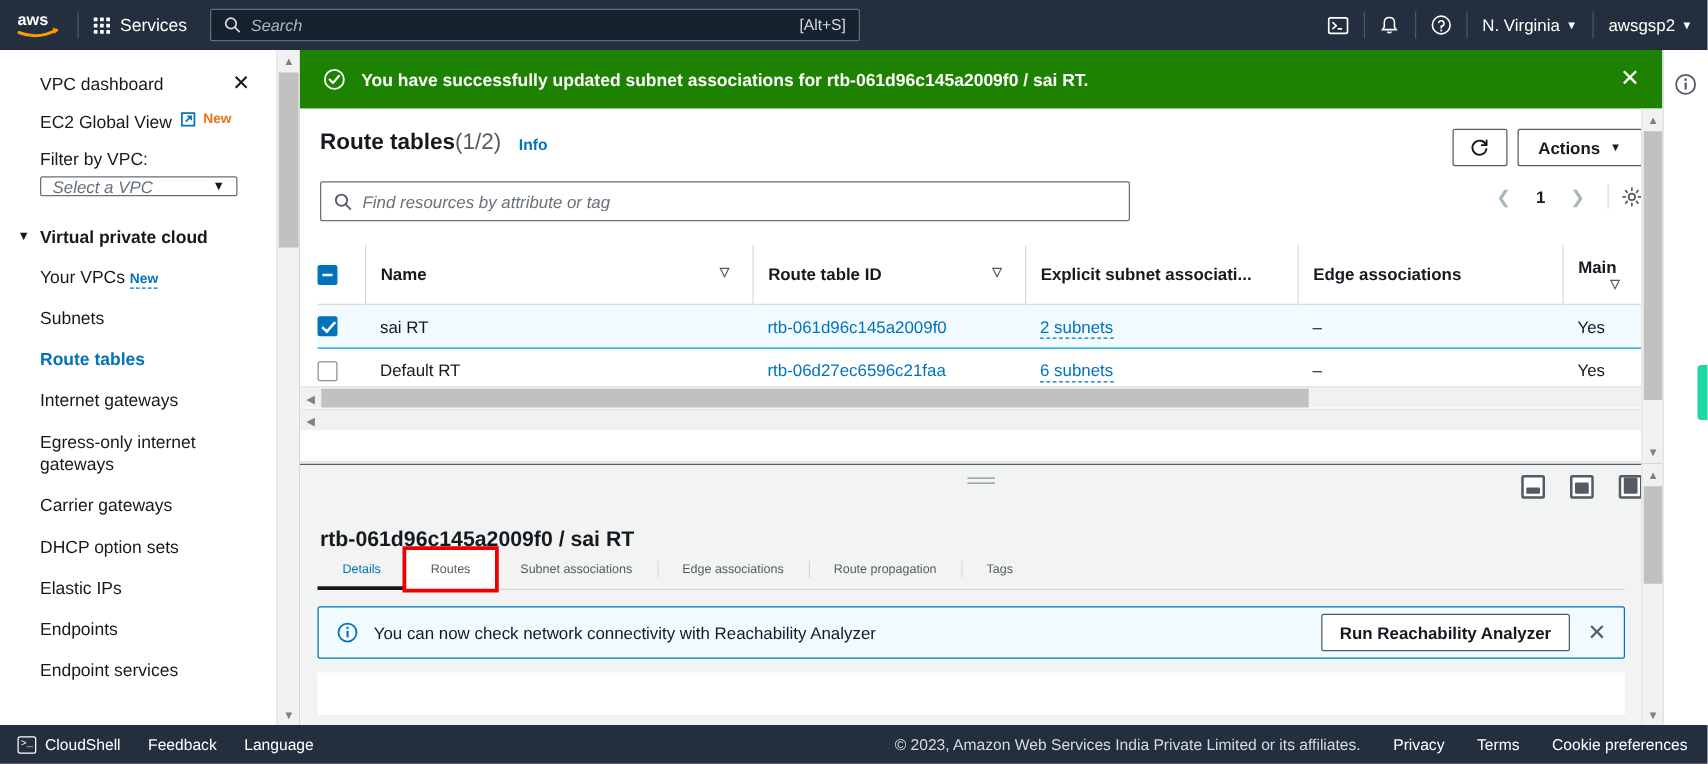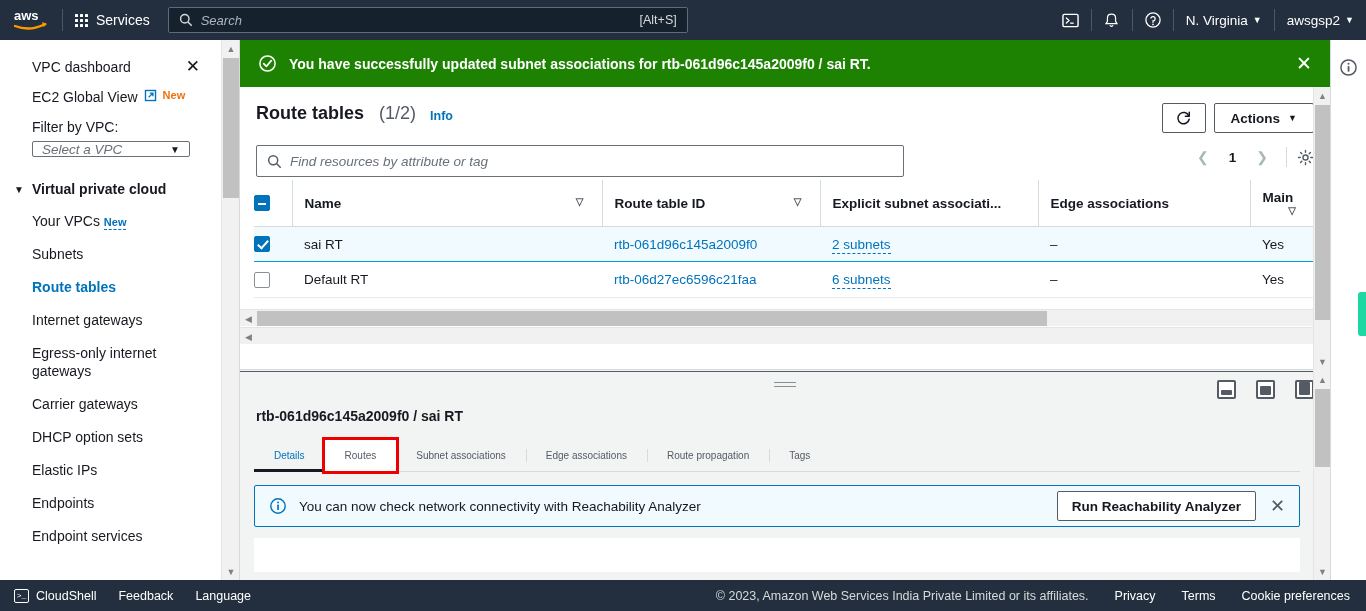--- a/index.html
+++ b/index.html
@@ -132,21 +132,21 @@
     background: #f2f3f3;
   }
 
   
   .list-card {
     position:absolute; top: 0; left: 0; width: 1090px; height: 283px;
     background: #ffffff; border-bottom: 1px solid #d5dbdb;
   }
   .lc-head { display:flex; align-items:flex-start; padding: 16px 16px 0 16px; }
   .lc-title { font-size: 18px; font-weight: 700; color:#16191f; }
-  .lc-count { font-size: 18px; font-weight: 400; color:#545b64; margin-left: 15px; }
+  .lc-count { font-size: 18px; font-weight: 400; color:#545b64; margin-left: 0; }
   .lc-info { color:#0073bb; font-size: 12.5px; font-weight:700; margin-left: 14px; margin-top: 6px; cursor:pointer;}
   .lc-actions { margin-left:auto; display:flex; align-items:center; gap: 8px; }
   .btn {
     height: 30px; border: 1px solid #545b64; border-radius: 2px; background:#fff;
     color:#16191f; font-size: 13.5px; font-weight: 700; padding: 0 16px;
     display:flex; align-items:center; justify-content:center; gap: 8px; cursor:pointer;
     font-family:"Liberation Sans", sans-serif;
   }
   .btn.icon-only { width: 44px; padding: 0; }
   .btn.primary { background:#ec7211; border-color:#ec7211; color:#fff; }
@@ -220,21 +220,21 @@
     width: 22px; height: 7px; cursor: row-resize;
   }
   .split-grip i { display:block; height:1px; background:#879196; margin-bottom: 3px;}
   .panel-icons { position:absolute; top: 8px; right: 16px; display:flex; gap: 20px; }
   .pico { width: 19px; height: 19px; border: 2px solid #545b64; border-radius:2px; position:relative; cursor:pointer; background:#fff;}
   .pico i { position:absolute; background:#545b64; left: 2px; right:2px; border-radius:1px; display:block;}
   .pico.s i { bottom: 2px; height: 5px; }
   .pico.m i { bottom: 2px; height: 9px; }
   .pico.l i { bottom: 2px; height: 13px; }
   .det-title {
-    position:absolute; top: 36px; left: 16px; font-size: 14px; font-weight:700; color:#16191f;
+    position:absolute; top: 50px; left: 16px; font-size: 17px; font-weight:700; color:#16191f;
   }
   .tabs {
     position:absolute; top: 68px; left: 14px; width: 1046px;
     display:flex; align-items:flex-end; border-bottom: 1px solid #d5dbdb;
   }
   .tab {
     padding: 10px 20px; font-size: 10px; font-weight:400; color:#545b64;
     cursor:pointer; position:relative; white-space: nowrap;
   }
   .tab + .tab::before {
@@ -475,21 +475,21 @@
         <span class="pg-arrow">❯</span>
         <span class="pg-sep"></span>
         <span class="pg-gear">
           <svg width="17" height="17" viewBox="0 0 18 18">
               <circle cx="9" cy="9" r="2.7" stroke="#545b64" stroke-width="1.5" fill="none"></circle>
               <path d="M9 1.6 L9 3.4 M9 14.6 L9 16.4 M1.6 9 L3.4 9 M14.6 9 L16.4 9 M3.8 3.8 L5.1 5.1 M12.9 12.9 L14.2 14.2 M14.2 3.8 L12.9 5.1 M5.1 12.9 L3.8 14.2" stroke="#545b64" stroke-width="1.5" stroke-linecap="round"></path>
             </svg>
         </span>
       </div>
 
-      <div style="position:absolute; top:93px; left:0; width:1090px;">
+      <div style="position:absolute; top:109px; left:0; width:1090px;">
         <table class="rt">
           <colgroup>
             <col style="width:38px">
               <col style="width:310px">
               <col style="width:218px">
             <col style="width:218px">
               <col style="width:212px">
               <col style="width:64px">
           </colgroup>
           <thead>

